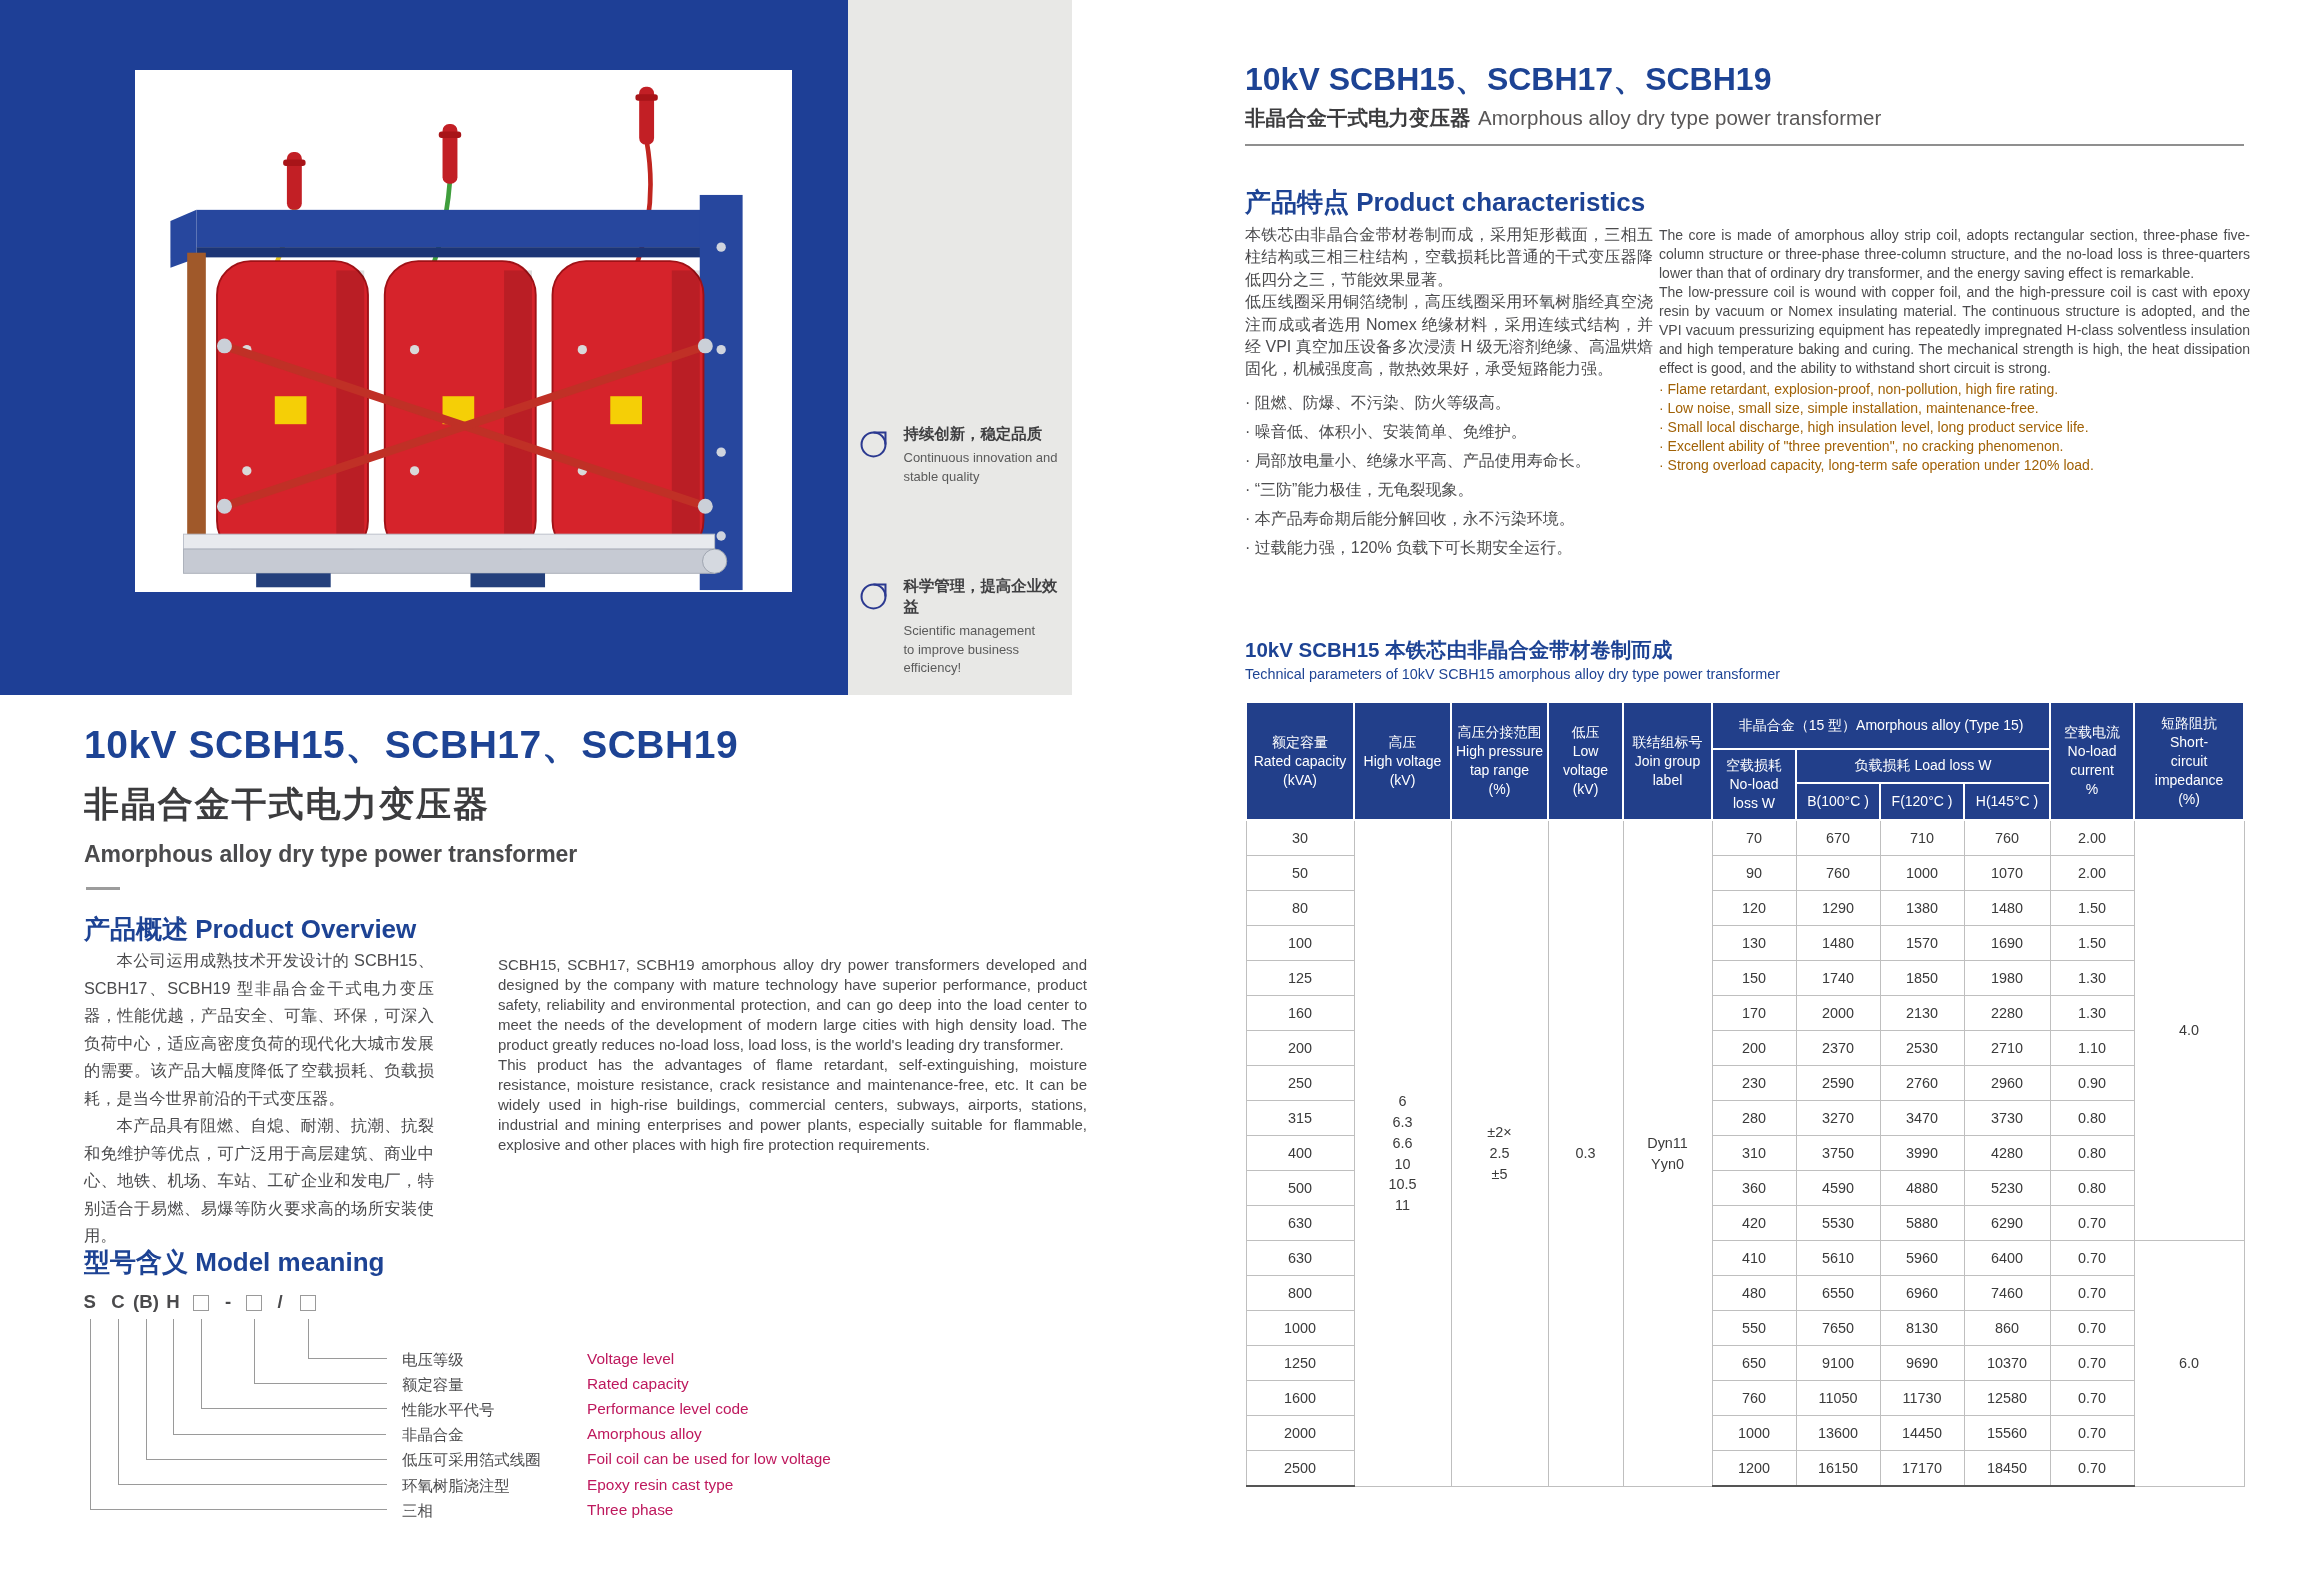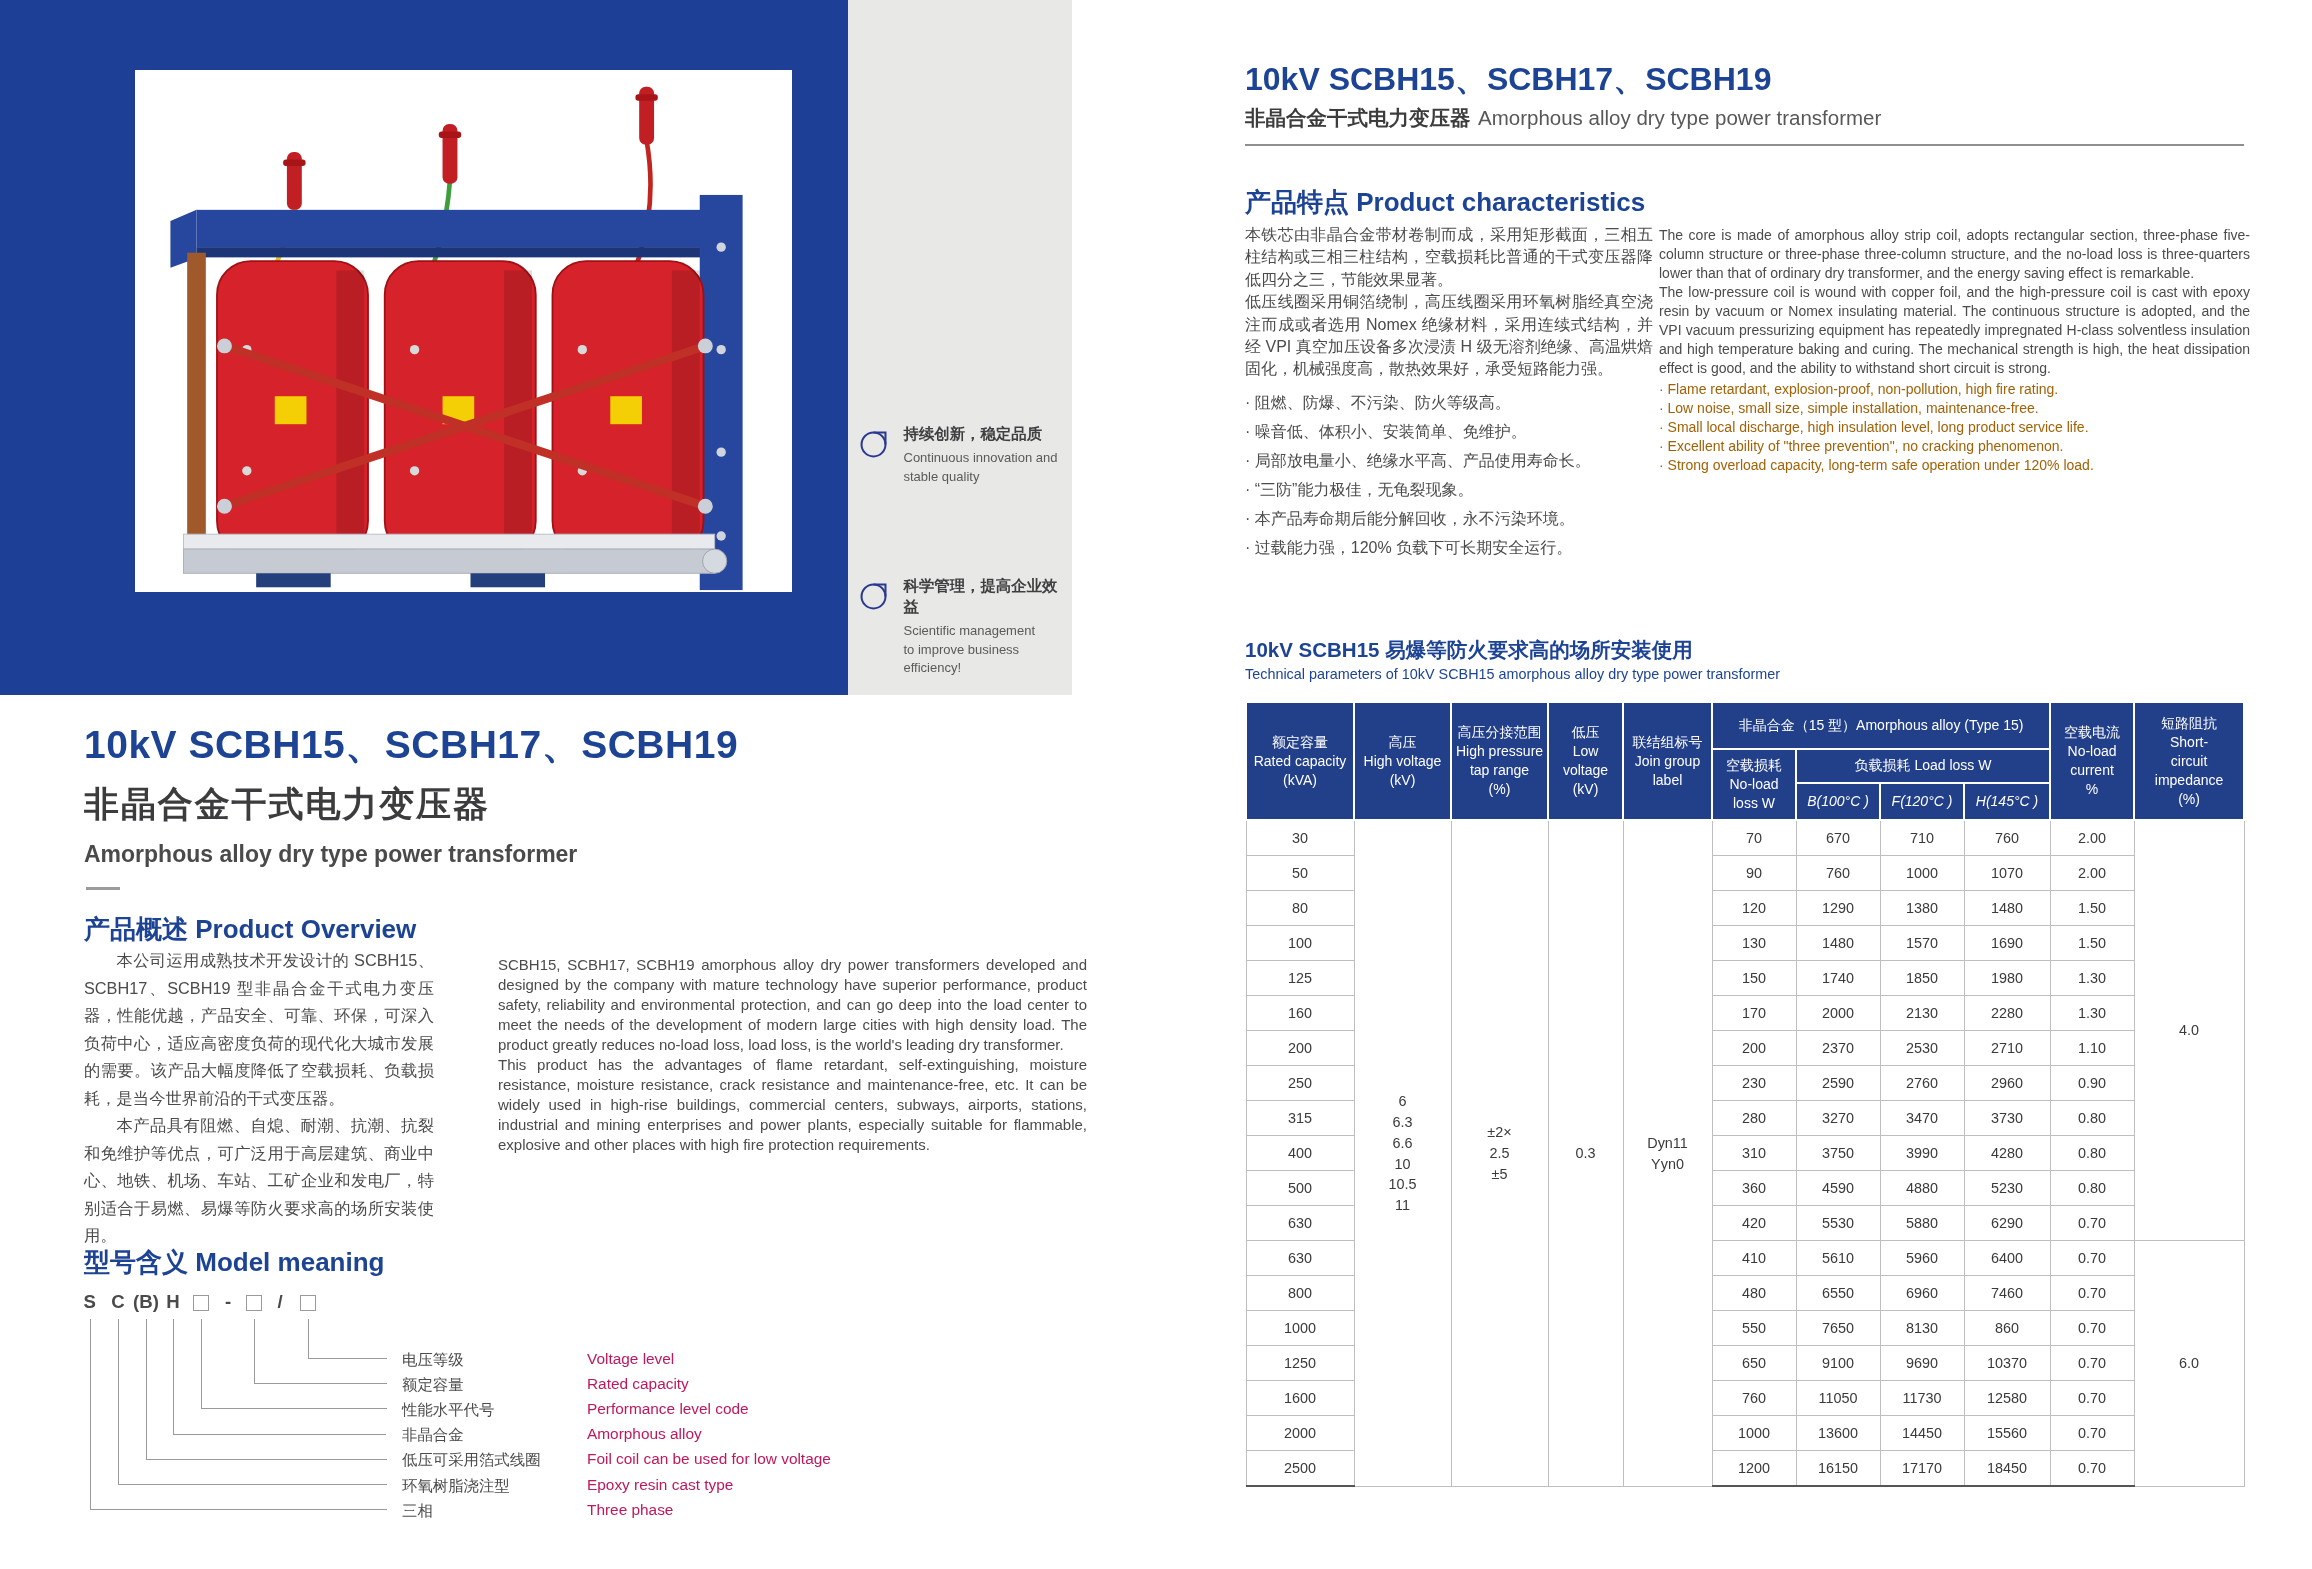--- a/index.html
+++ b/index.html
@@ -45,21 +45,21 @@
   .ch-en .ps p{margin:0;font-size:14px;line-height:19px;color:#4b4b4d;}
   .ch-en .bl{margin-top:1.9px;}
   .ch-en .bl p{margin:0;font-size:14px;line-height:19px;color:#a16207;}
   #tbl-t-cn{position:absolute;left:1245px;top:636px;margin:0;font-size:20.5px;font-weight:bold;color:#1d4394;}
   #tbl-t-en{position:absolute;left:1245px;top:666px;font-size:14.4px;color:#1d4394;}
   #params-table{position:absolute;left:1245px;top:701px;width:997px;border-collapse:collapse;table-layout:fixed;}
   #params-table th{background:#223f8a;color:#fff;border:2.3px solid #fff;font-weight:normal;
                    font-size:14px;line-height:1.35;white-space:pre-line;padding:1.9px 0.9px;vertical-align:middle;text-align:center;}
   #params-table thead tr:nth-child(1) th{height:41px;}
   #params-table thead tr:nth-child(2) th{height:28px;}
-  #params-table thead tr:nth-child(3) th{height:32px;font-style:italic;}
+  #params-table thead tr:nth-child(3) th{height:32px;}
   #params-table td{border:0.9px solid #bfbfbf;text-align:center;vertical-align:middle;
                    font-size:14.4px;color:#3a3a3a;height:34px;white-space:pre-line;line-height:1.45;padding:0;}
   #params-table tr.gdiv td{border-top:1.9px solid #8f8f8f;}
   #params-table tbody tr:last-child td{border-bottom:2.3px solid #555;}
 </style>
 </head>
 <body>
 
 <div id="page">
 
@@ -242,21 +242,21 @@
         </div>
       <div class="bl">
           <p>· Flame retardant, explosion-proof, non-pollution, high fire rating.</p>
           <p>· Low noise, small size, simple installation, maintenance-free.</p>
           <p>· Small local discharge, high insulation level, long product service life.</p>
           <p>· Excellent ability of "three prevention", no cracking phenomenon.</p>
           <p>· Strong overload capacity, long-term safe operation under 120% load.</p>
         </div>
     </div>
 
-    <h4 id="tbl-t-cn">10kV  SCBH15  易爆等防火要求高的场所安装使用</h4>
+    <h4 id="tbl-t-cn">10kV  SCBH15  本铁芯由非晶合金带材卷制而成</h4>
     <div id="tbl-t-en">Technical parameters of 10kV SCBH15 amorphous alloy dry type power transformer</div>
     <table id="params-table">
         <colgroup>
           <col style="width: 108px;">
           <col style="width: 97px;">
           <col style="width: 97px;">
           <col style="width: 75px;">
           <col style="width: 89px;">
           <col style="width: 84px;">
           <col style="width: 84px;">

